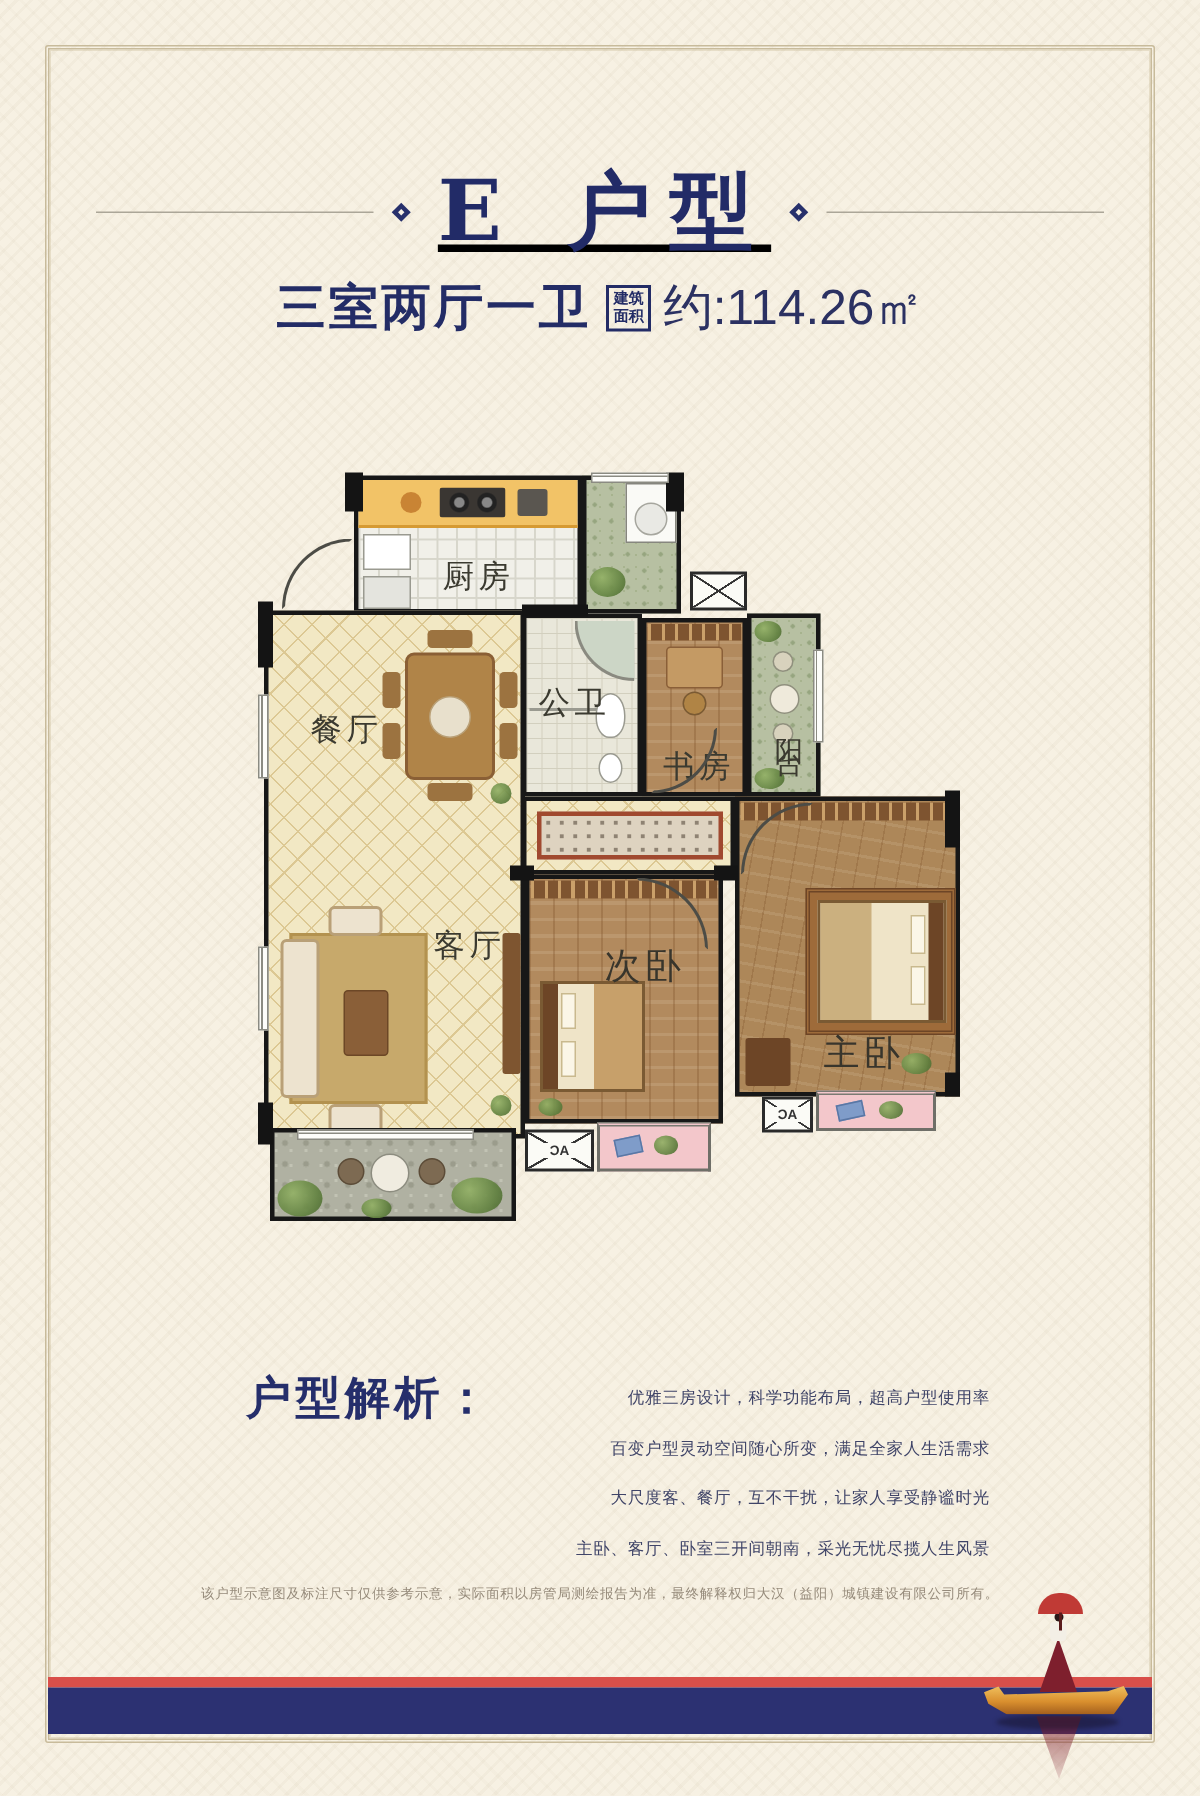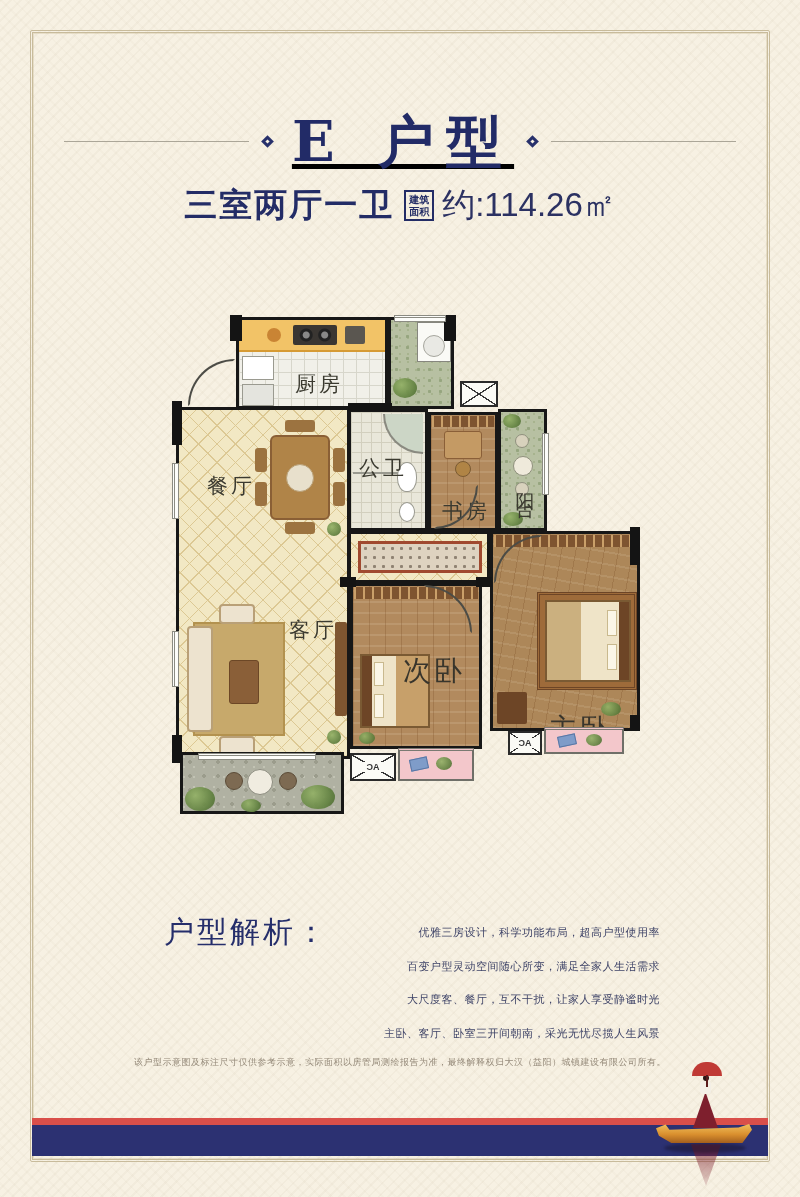--- a/index.html
+++ b/index.html
@@ -59,37 +59,37 @@
   .wood-v { background-color:#b28a5e;
     background-image:repeating-linear-gradient(90deg, rgba(120,75,35,.28) 0 1px, transparent 1px 16px),
                      repeating-linear-gradient(0deg, rgba(255,245,225,.12) 0 2px, transparent 2px 11px); }
   .wood-d { background-color:#ad8759;
     background-image:repeating-linear-gradient(100deg, rgba(120,75,35,.25) 0 1px, transparent 1px 14px),
                      repeating-linear-gradient(10deg, rgba(255,245,225,.10) 0 2px, transparent 2px 12px); }
   .counter { background:#f2c367; border-bottom:2px solid #d69a33; }
   .wardrobe { background:#7e5430;
     background-image:repeating-linear-gradient(90deg,#caa06a 0 2px, transparent 2px 9px); }
   .rlabel { position:absolute; color:#3b3a30; font-size:21px; letter-spacing:3px; font-weight:500; white-space:nowrap; }
-  .rlabel.big { font-size:28px; color:#38352c;margin-top:24px; }
+  .rlabel.big { font-size:24px; color:#38352c; }
   .rlabel.vert { writing-mode:vertical-rl; letter-spacing:6px; font-size:19px; }
   .xbox { background:#fbfbf6; border:2px solid #2a2a2a;
     background-image:linear-gradient(to top right, transparent 48%, #333 48.5% 51.5%, transparent 52%),
                      linear-gradient(to bottom right, transparent 48%, #333 48.5% 51.5%, transparent 52%); }
   .ac-text { position:absolute; left:0; right:0; top:50%; transform:translateY(-50%) scaleX(-1);
     text-align:center; font-size:9px; font-weight:bold; color:#333; background:#fbfbf6; }
   .pinkb { background:#f3c7cb; border:2px solid #6f6f68; border-top:3px double #7a7a72; }
   .plant { border-radius:50%;
     background:radial-gradient(circle at 35% 35%, #93b166, #5f7f3e 68%, #48652e); opacity:.92; }
   .arc { border:2px solid #4c4c46; background:transparent; border-color:transparent; }
   .rug-corridor { background:#ded3c0; border:3px solid #a0492f;
     background-image:radial-gradient(#8f8373 22%, transparent 23%); background-size:9px 9px; }
   .bed { background:#efe4c8; border:2px solid #7a5a33; }
   .dot { border-radius:50%; position:absolute; }
   
-  .analysis-heading { position:absolute; left:164px; top:912px; font-size:30px; font-weight:400;
+  .analysis-heading { position:absolute; left:164px; top:912px; font-size:30px; font-weight:700;
     color:#252e6b; letter-spacing:3px; }
   .analysis-lines { position:absolute; left:300px; top:916px; width:360px; }
   .analysis-lines p { font-size:11px; line-height:33.5px; color:#3f4468; letter-spacing:.5px; white-space:nowrap;text-align:right; }
   
   .disclaimer { position:absolute; left:0; right:0; top:1056px; text-align:center;
     font-size:9px; color:#968b7b; letter-spacing:.5px; }
   
   .band-red { position:absolute; left:32px; top:1118px; width:736px; height:7px; background:#d94f4a; }
   .band-navy { position:absolute; left:32px; top:1125px; width:736px; height:31px; background:#2c3172; }
   

